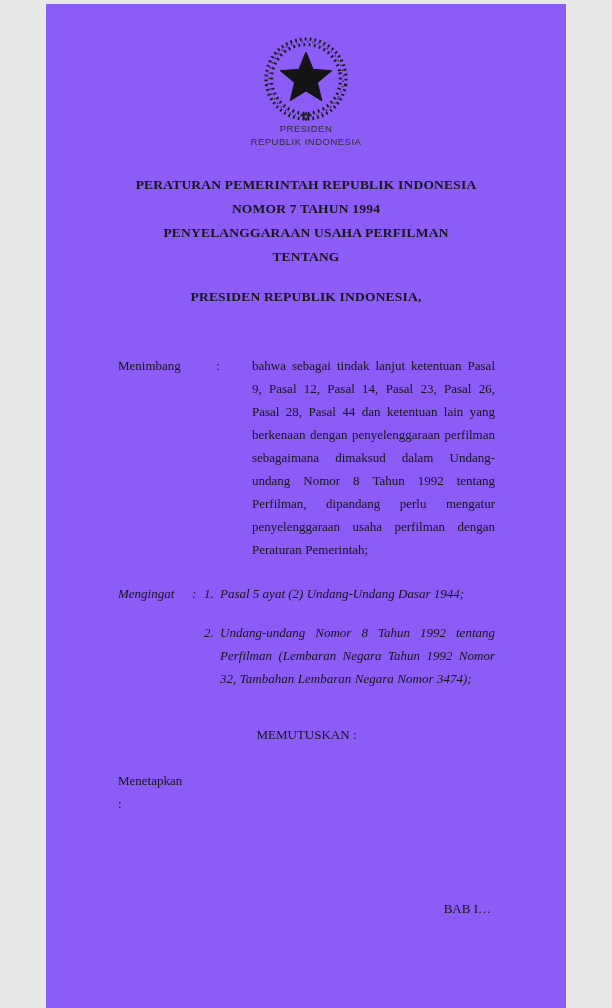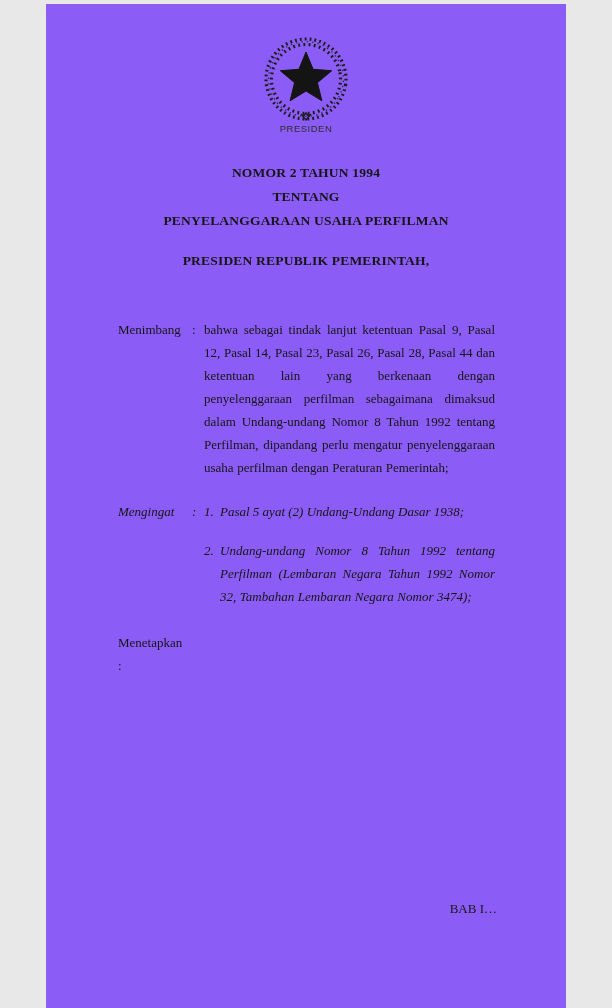--- a/index.html
+++ b/index.html
@@ -38,36 +38,36 @@
     font-size:13.5px; line-height:24px;
     letter-spacing:0.2px;
   }
   
   .content { padding:0 71px 0 72px; font-size:13px; line-height:23px; }
   .clause { display:flex; align-items:flex-start; }
   .clabel { width:74px; flex:none; }
   .ccolon { width:12px; flex:none; }
   .cbody  { flex:1; }
   .justify { text-align:justify; text-align-last:left; word-spacing:0.3px; }
-  .clause-menimbang { margin-top:45px; }
+  .clause-menimbang { margin-top:45px;gap:24px; }
   .clause-mengingat { margin-top:21px;font-style:italic; }
   .item { display:flex; align-items:flex-start; }
   .inum { width:16px; flex:none; }
   .itext { flex:1; }
   .item-2 { margin-top:16px; }
   .decision {
     margin-top:33px;
     text-align:center;
     font-size:13px; line-height:23px;
   }
   .clause-menetapkan { margin-top:23px;flex-direction:column; }
   
   .continuation {
     position:absolute;
-    top:897px; right:69px;
+    top:897px; right:75px;
     font-size:13px; line-height:15px;
   }
 </style>
 </head>
 <body>
 
 <div class="page">
 
   <div class="seal">
     <svg width="88" height="86" viewBox="-44 -43 88 86" xmlns="http://www.w3.org/2000/svg">
@@ -75,54 +75,57 @@
       <circle cx="0" cy="0" r="40" fill="none" stroke="#1c1c1c" stroke-width="3.2" stroke-dasharray="1.8 3.1" transform="rotate(8)"></circle>
       <circle cx="0" cy="0" r="34.5" fill="none" stroke="#1c1c1c" stroke-width="3.2" stroke-dasharray="1.8 3.4" transform="rotate(-11)"></circle>
       <circle cx="0" cy="0" r="37.4" fill="none" stroke="#2a2a2a" stroke-width="1.4" stroke-dasharray="1.2 4.2" transform="rotate(31)"></circle>
 
       <path d="M -5 35 L 0 41 L 5 35 M -3 38 L 0 34 L 3 38" fill="none" stroke="#1c1c1c" stroke-width="1.4"></path>
 
       <polygon points="0,-27 7.1,-9.7 25.7,-8.3 11.4,3.7 15.9,21.8 0,12 -15.9,21.8 -11.4,3.7 -25.7,-8.3 -7.1,-9.7" fill="#141414" stroke="#141414" stroke-width="1" stroke-linejoin="round"></polygon>
     </svg>
     <div class="seal-text">
       <div>PRESIDEN</div>
+      <div>REPUBLIK INDONESIA</div>
     </div>
   </div>
 
   <div class="title-block">
-    <div>NOMOR 2 TAHUN 1994</div>
+    <div>PERATURAN PEMERINTAH REPUBLIK INDONESIA</div>
+    <div>NOMOR 7 TAHUN 1994</div>
+    <div>PENYELANGGARAAN USAHA PERFILMAN</div>
     <div>TENTANG</div>
-    <div>PENYELANGGARAAN USAHA PERFILMAN</div>
   </div>
 
-  <div class="salutation">PRESIDEN REPUBLIK PEMERINTAH,</div>
+  <div class="salutation">PRESIDEN REPUBLIK INDONESIA,</div>
 
   <div class="content">
 
     <div class="clause clause-menimbang">
       <div class="clabel">Menimbang</div>
       <div class="ccolon">:</div>
       <div class="cbody justify">bahwa sebagai tindak lanjut ketentuan Pasal 9, Pasal 12, Pasal 14, Pasal 23, Pasal 26, Pasal 28, Pasal 44 dan ketentuan lain yang berkenaan dengan penyelenggaraan perfilman sebagaimana dimaksud dalam Undang-undang Nomor 8 Tahun 1992 tentang Perfilman, dipandang perlu mengatur penyelenggaraan usaha perfilman dengan Peraturan Pemerintah;</div>
     </div>
 
     <div class="clause clause-mengingat">
       <div class="clabel">Mengingat</div>
       <div class="ccolon">:</div>
       <div class="cbody">
         <div class="item">
           <div class="inum">1.</div>
-          <div class="itext">Pasal 5 ayat (2) Undang-Undang Dasar 1938;</div>
+          <div class="itext">Pasal 5 ayat (2) Undang-Undang Dasar 1944;</div>
         </div>
         <div class="item item-2">
           <div class="inum">2.</div>
           <div class="itext justify">Undang-undang Nomor 8 Tahun 1992 tentang Perfilman (Lembaran Negara Tahun 1992 Nomor 32, Tambahan Lembaran Negara Nomor 3474);</div>
         </div>
       </div>
     </div>
 
+    <div class="decision">MEMUTUSKAN :</div>
 
     <div class="clause clause-menetapkan">
       <div class="clabel">Menetapkan</div>
       <div class="ccolon">:</div>
     </div>
 
   </div>
 
   <div class="continuation">BAB I…</div>
 

